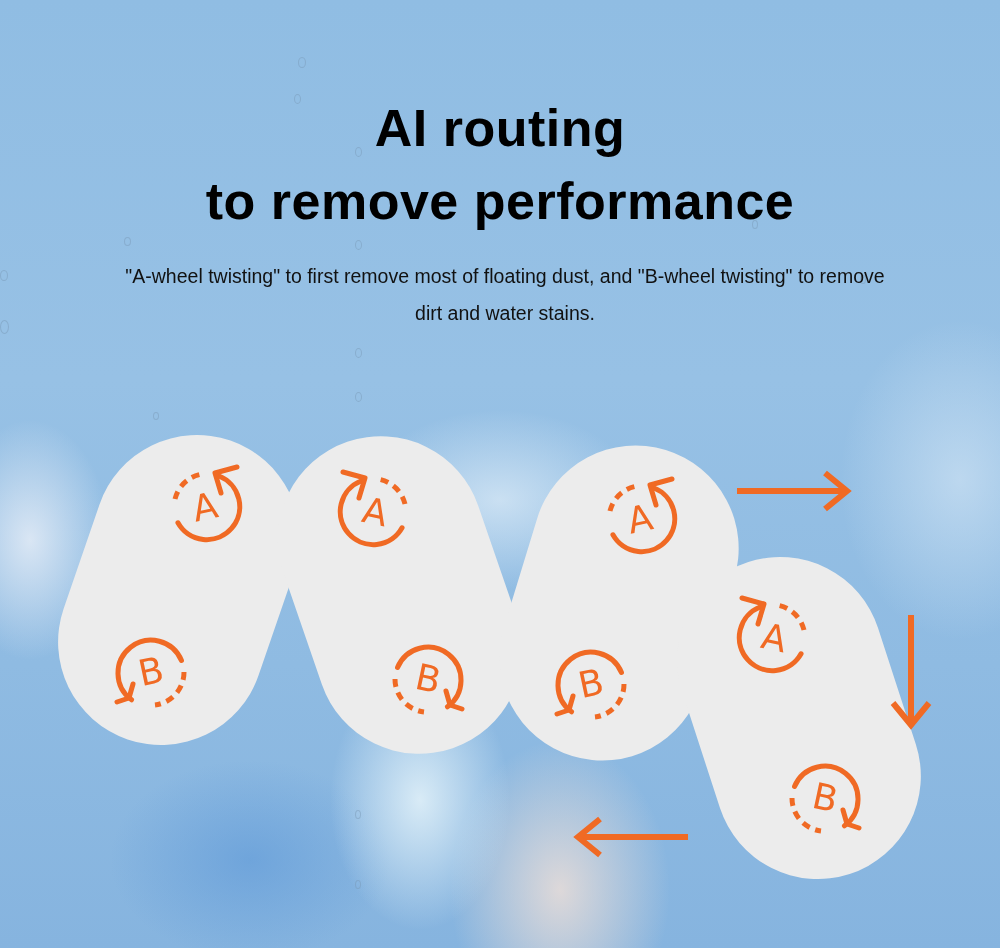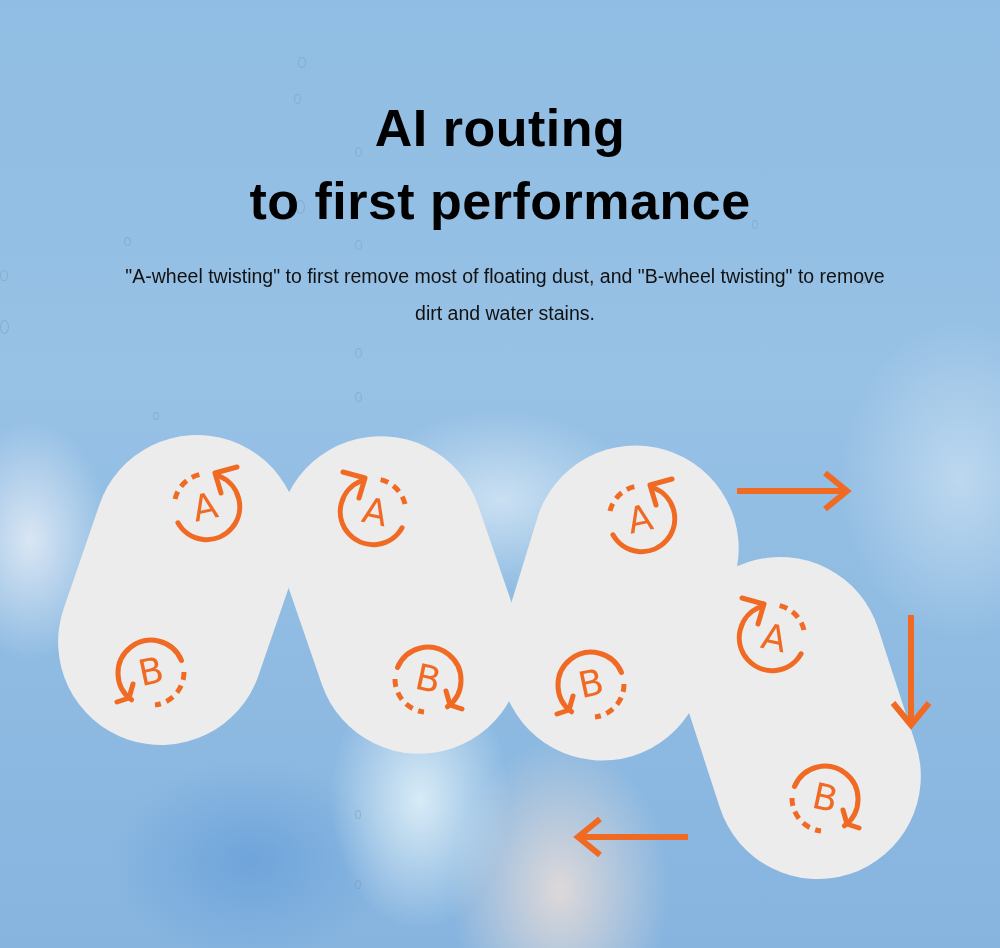--- a/index.html
+++ b/index.html
@@ -45,21 +45,21 @@
   <div class="drop" style="left:0px;top:270px;width:6px;height:9px"></div>
   <div class="drop" style="left:0px;top:320px;width:7px;height:12px"></div>
   <div class="drop" style="left:153px;top:412px;width:4px;height:6px"></div>
   <div class="drop" style="left:752px;top:220px;width:4px;height:7px"></div>
   <div class="drop" style="left:860px;top:275px;width:4px;height:7px"></div>
   <div class="drop" style="left:355px;top:810px;width:4px;height:7px"></div>
   <div class="drop" style="left:355px;top:880px;width:4px;height:7px"></div>
 
   <h1 class="headline">
     <span>AI routing</span>
-    <span>to first performance</span>
+    <span>to remove performance</span>
   </h1>
 
   <p class="subtitle">"A-wheel twisting" to first remove most of floating dust, and  "B-wheel twisting" to remove dirt and water stains.</p>
 
   <svg class="art" width="1000" height="948" viewBox="0 0 1000 948">
     <defs>
 
       <g id="wheel-ccw">
         <path d="M 30 -14 A 33 33 0 1 1 -32 8" fill="none" stroke="#f06a24" stroke-width="5" stroke-linecap="round" transform="rotate(180)"></path>
         <path d="M -30 14 A 33 33 0 0 1 -6 -32" fill="none" stroke="#f06a24" stroke-width="5" stroke-linecap="round" stroke-dasharray="9 7" transform="rotate(180) rotate(180)"></path>

